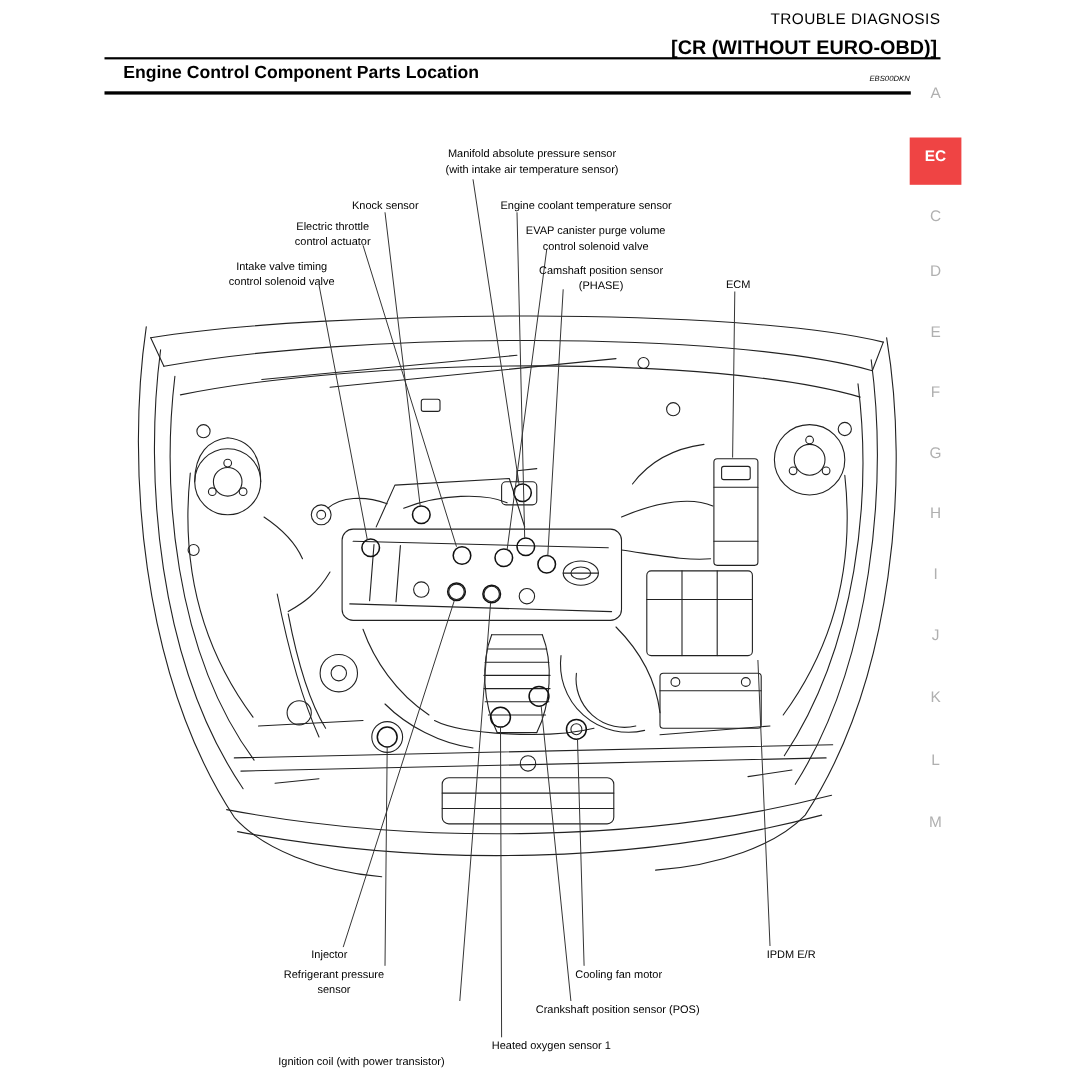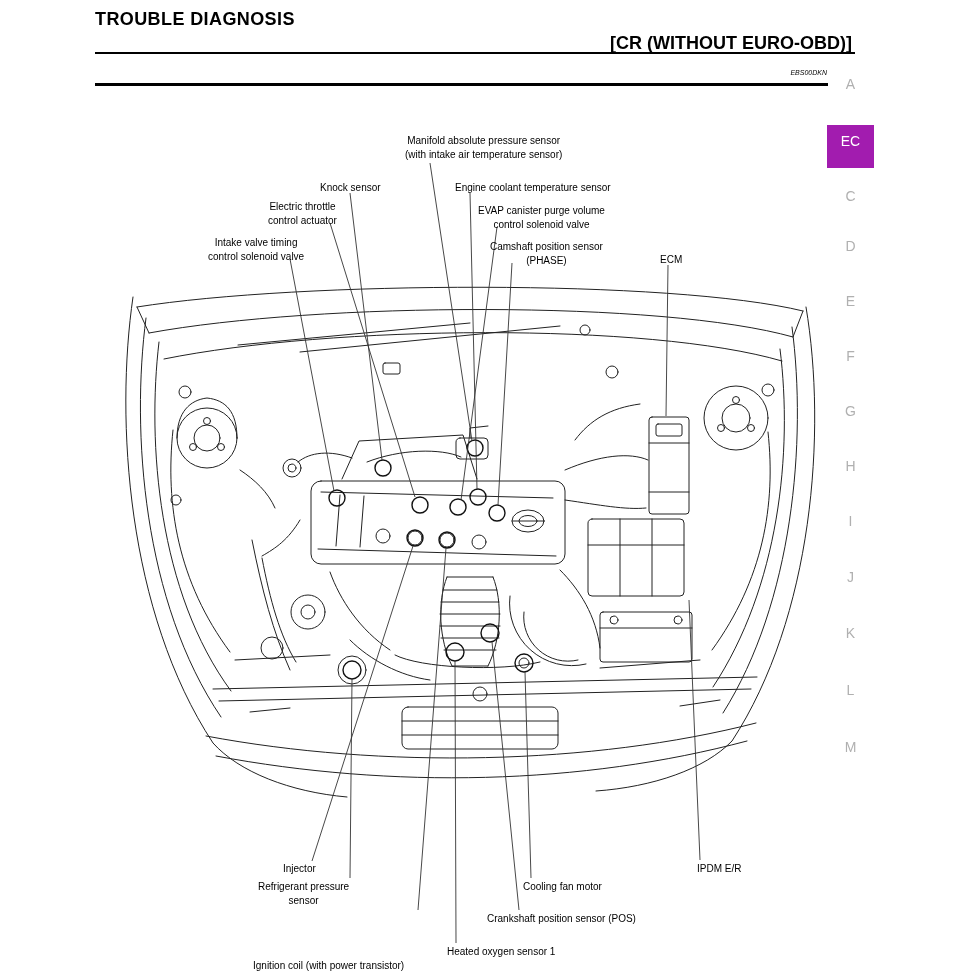--- a/index.html
+++ b/index.html
@@ -1,45 +1,46 @@
 <!DOCTYPE html>
 <html><head>
 <meta charset="utf-8">
 <style>
   * { margin:0; padding:0; box-sizing:border-box; }
   html,body { width:974px; height:974px; background:#ffffff; overflow:hidden;
               font-family:"Liberation Sans", sans-serif; color:#000; }
   .page { position:relative; width:974px; height:974px; }
 
   
-  .title-band { position:absolute; left:95px; top:9px; width:760px; text-align:left;
-                font-size:18px; font-weight:bold; letter-spacing:.4px; }
+  .title-band { position:absolute; left:95px; top:9px; width:760px; text-align:right;
+                font-size:14px; font-weight:normal; letter-spacing:.4px; }
   .subtitle { position:absolute; right:122px; top:33px; font-size:18px; font-weight:bold; }
   .rule-thin { position:absolute; left:95px; top:52px; width:760px; height:2px; background:#000; }
   .section-heading { position:absolute; left:112px; top:58px; font-size:16px; font-weight:bold; }
   .doc-code { position:absolute; right:147px; top:69px; font-size:7px; font-style:italic; }
   .rule-thick { position:absolute; left:95px; top:83px; width:733px; height:3px; background:#000; }
 
   
   .tab { position:absolute; left:827px; width:47px; text-align:center;
          font-size:14px; color:#b0b0b0; line-height:16px; }
-  .tab-active { background:#a21caf; color:#fff; font-weight:normal; height:43px; line-height:32px; }
+  .tab-active { background:#ef4444; color:#fff; font-weight:bold; height:43px; line-height:32px; }
 
   
   .diagram-svg { position:absolute; left:0; top:0; }
   .callout { position:absolute; font-size:10px; line-height:1.4; white-space:pre-line; color:#000;text-align:center; }
 </style>
 </head>
 <body>
 
 <div class="page">
 
   <div class="title-band">TROUBLE DIAGNOSIS</div>
   <div class="subtitle">[CR (WITHOUT EURO-OBD)]</div>
   <div class="rule-thin"></div>
+  <div class="section-heading">Engine Control Component Parts Location</div>
   <div class="doc-code">EBS00DKN</div>
   <div class="rule-thick"></div>
 
   <div class="tab" style="top:76px">A</div>
   <div class="tab tab-active" style="top:125px">EC</div>
   <div class="tab" style="top:188px">C</div>
   <div class="tab" style="top:238px">D</div>
   <div class="tab" style="top:293px">E</div>
   <div class="tab" style="top:348px">F</div>
   <div class="tab" style="top:403px">G</div>

